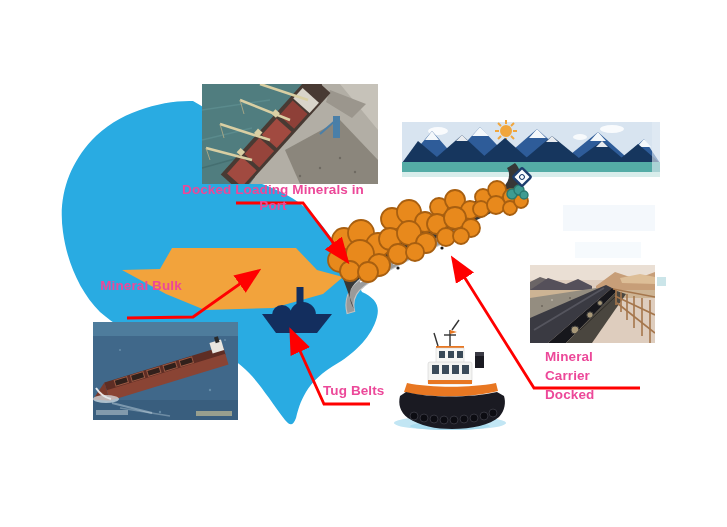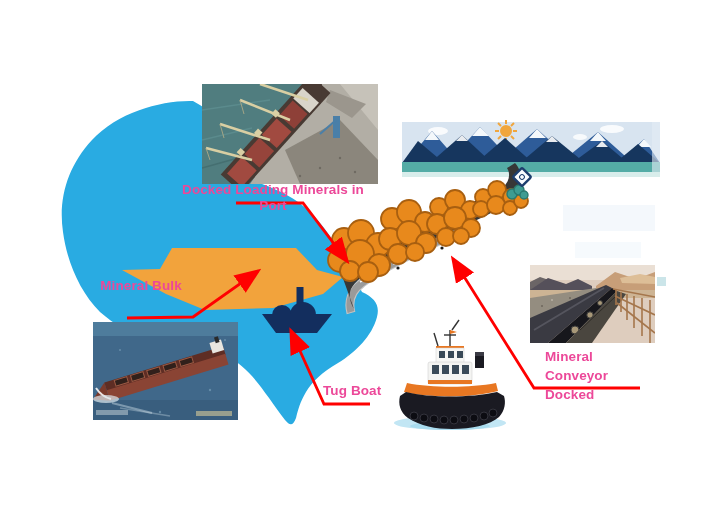--- a/index.html
+++ b/index.html
@@ -343,21 +343,21 @@
 
 <div class="lbl lbl-docked center">
   <span>Docked Loading Minerals in</span>
   <span>Port</span>
 </div>
 
 <div class="lbl lbl-bulk center">
   <span>Mineral Bulk</span>
 </div>
 
-<div class="lbl lbl-tug">Tug Boat</div>
+<div class="lbl lbl-tug">Tug Belts</div>
 
 <div class="lbl lbl-conveyor">
   <span>Mineral</span>
-  <span>Conveyor</span>
+  <span>Carrier</span>
   <span>Docked</span>
 </div>
 
 </div>
 
 </body></html>

